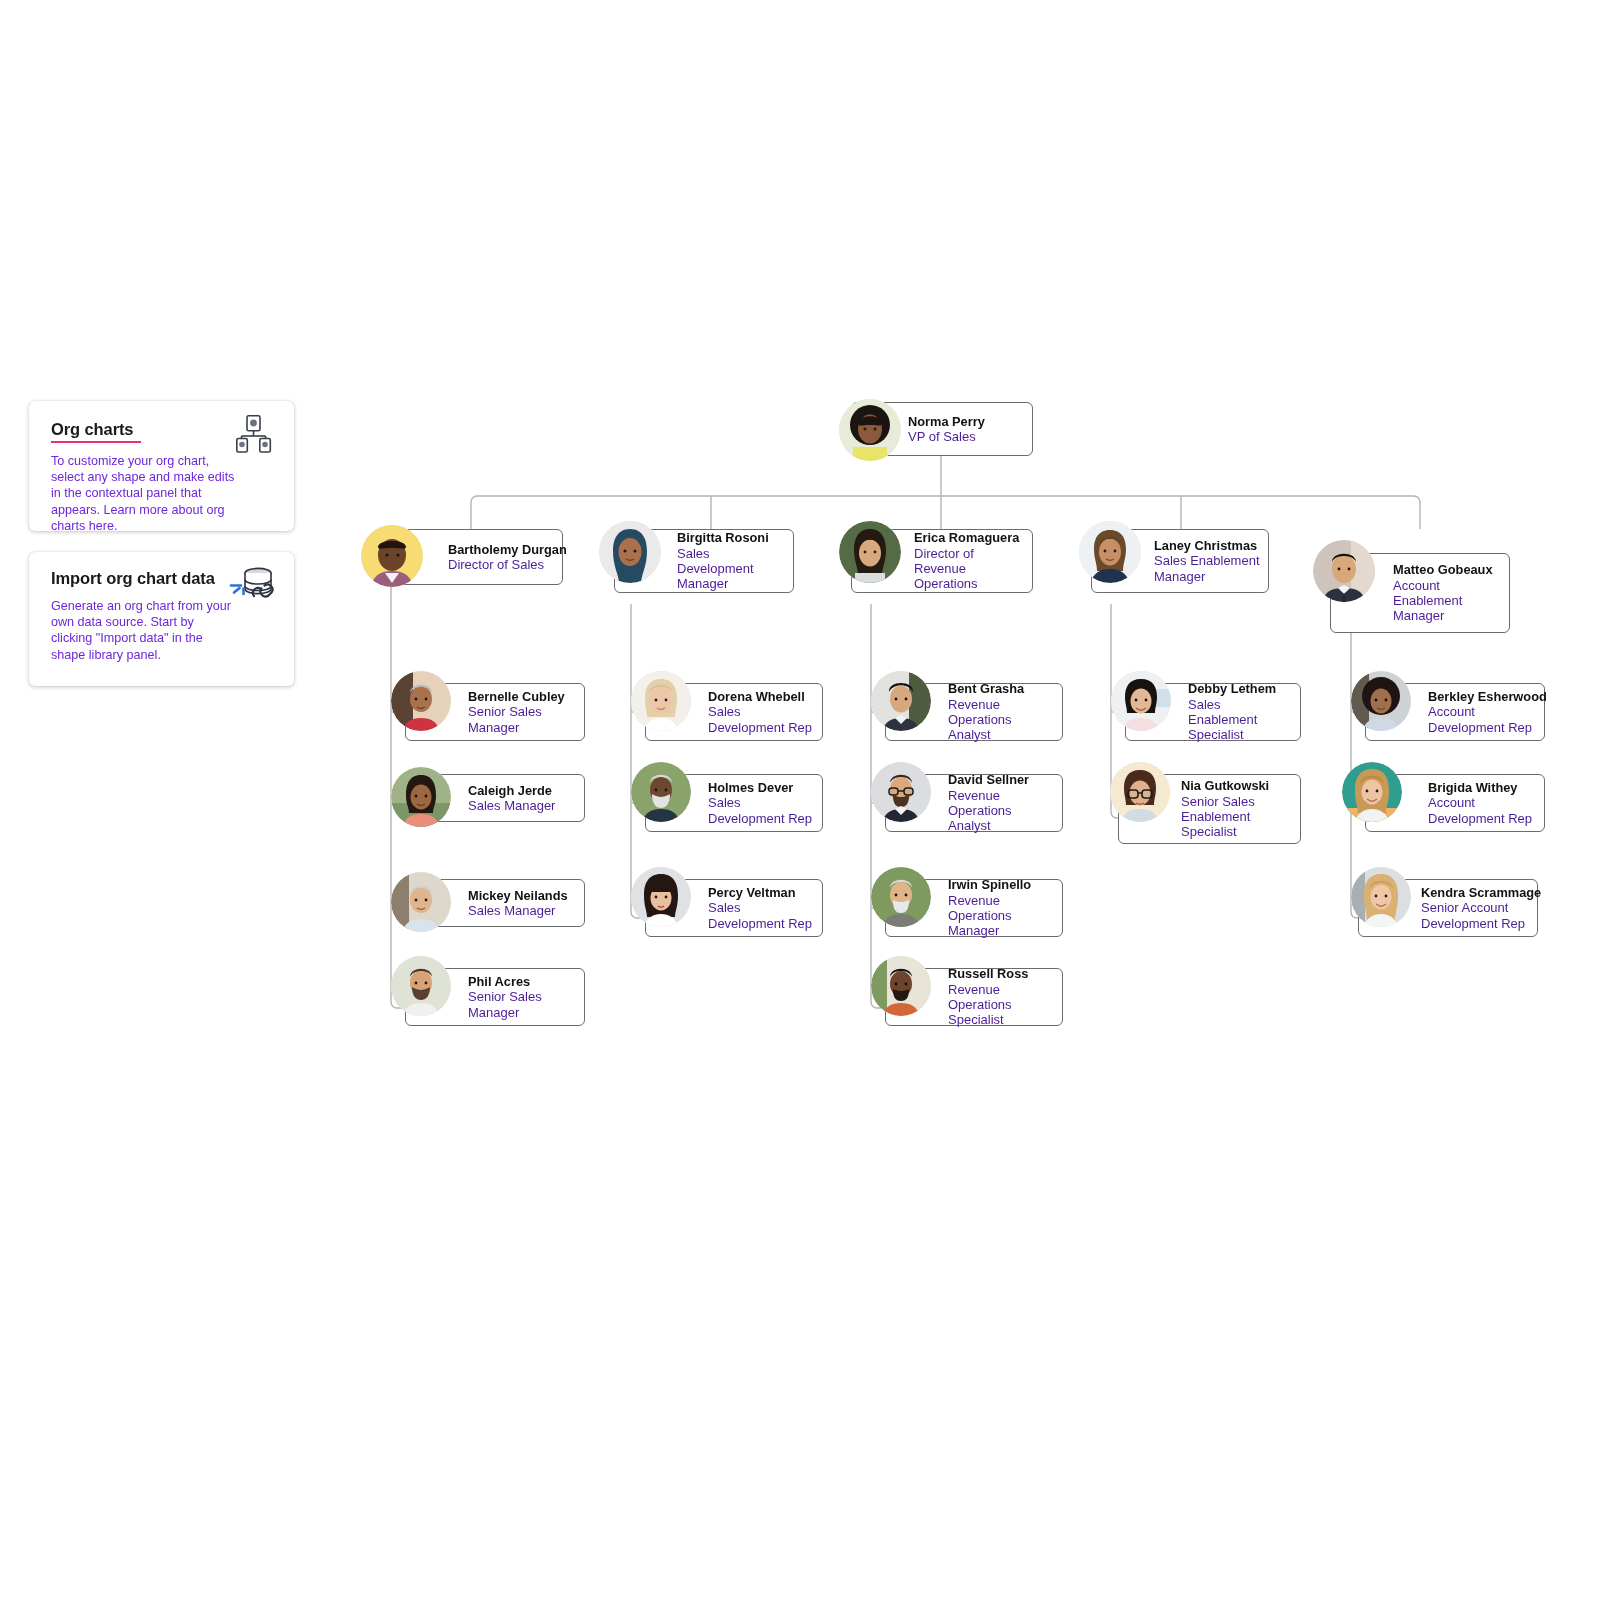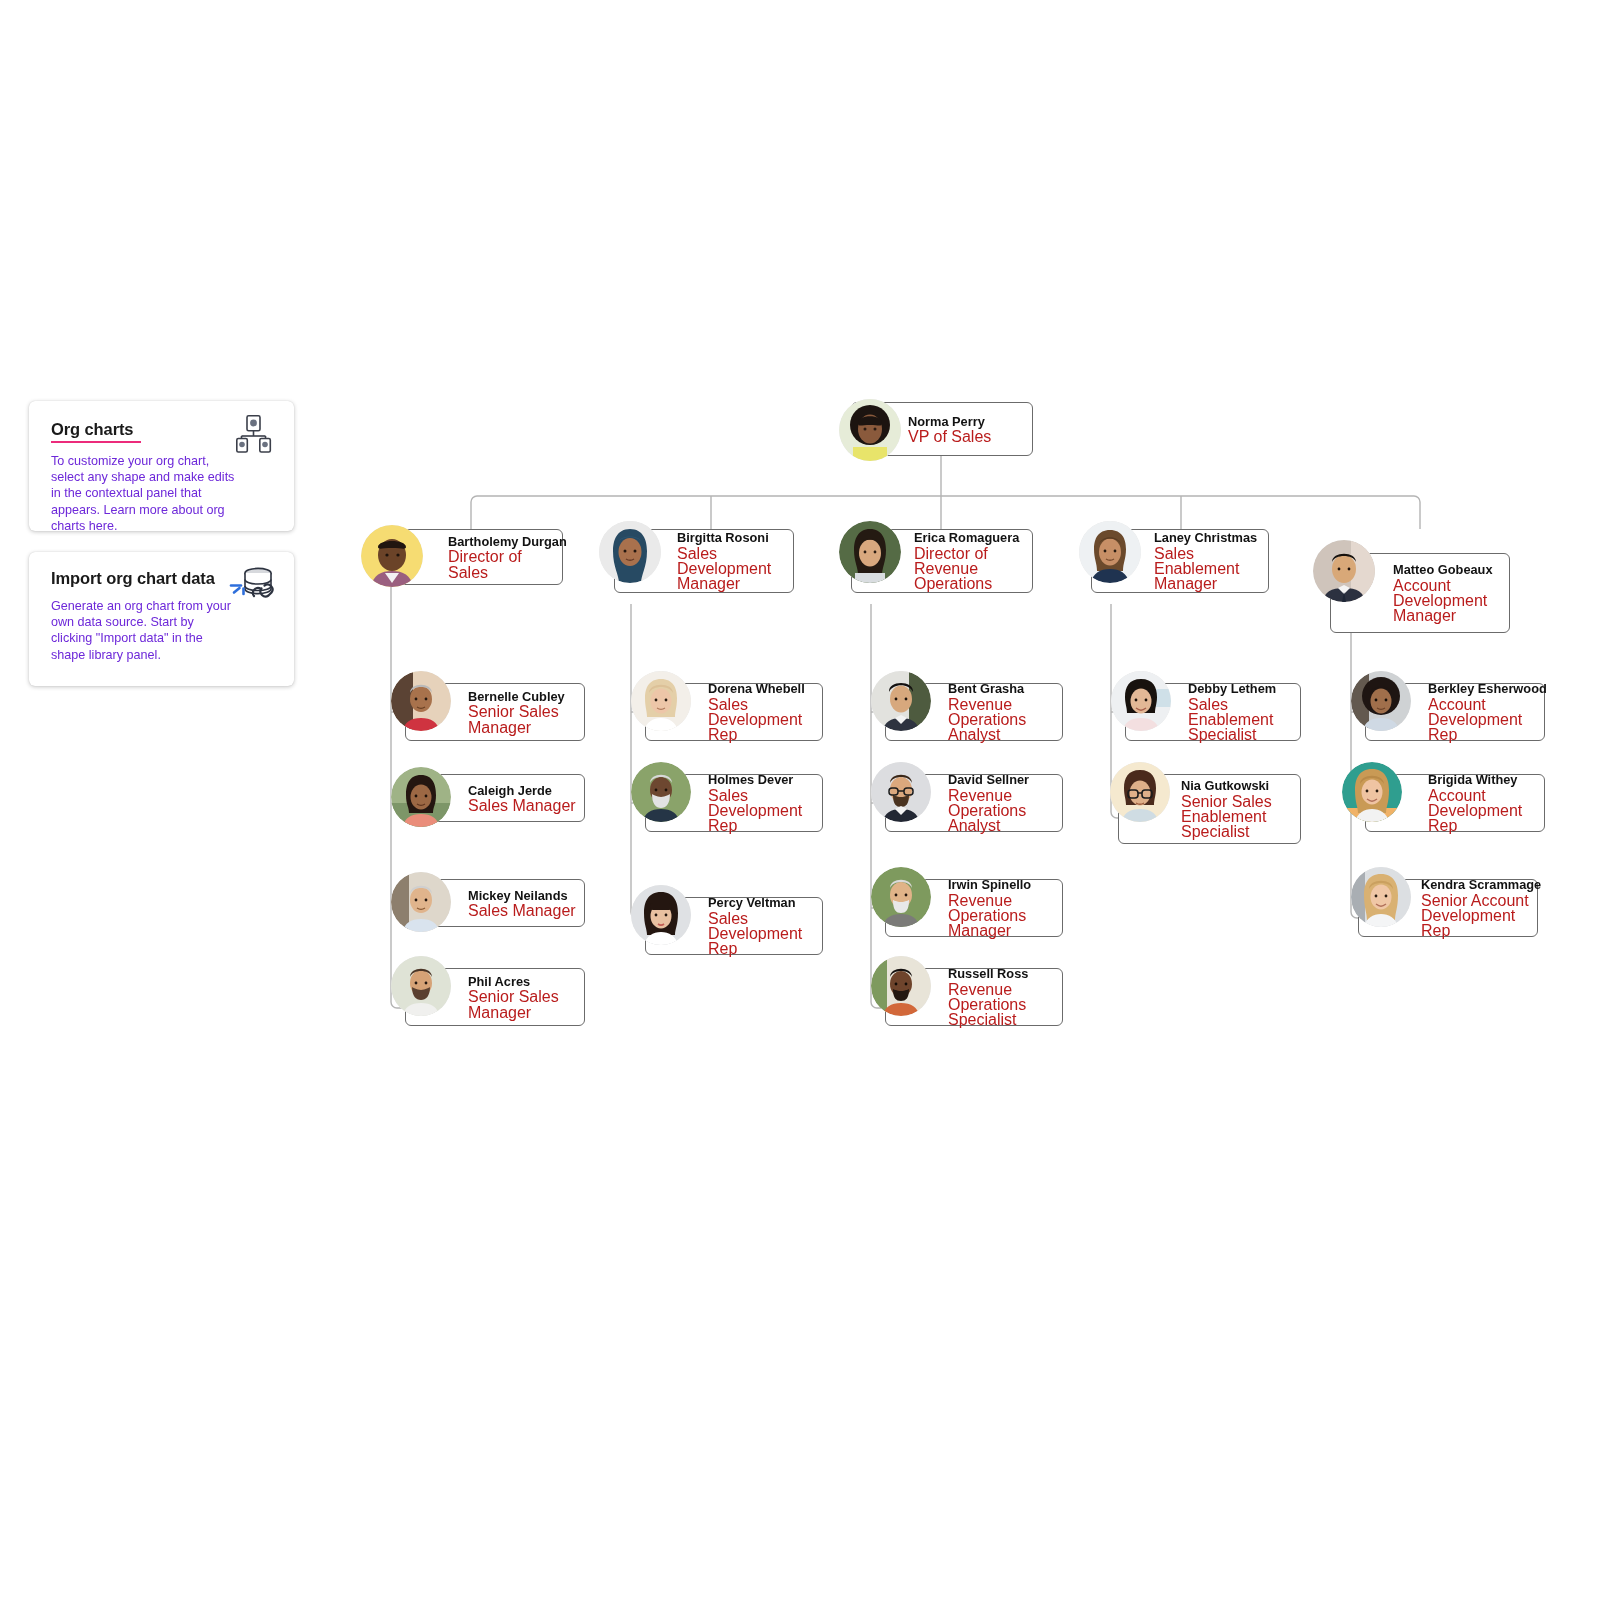--- a/index.html
+++ b/index.html
@@ -56,21 +56,21 @@
     padding-left:62px;
     padding-right:8px;
     box-sizing:border-box;
     width:100%;
   }
   .nm{
     font-size:12.8px;font-weight:bold;color:#121212;
     line-height:15.5px;white-space:nowrap;
   }
   .ttl{
-    font-size:16px;color:#b91c1c;line-height:15.3px;
+    font-size:13px;color:#4c1d95;line-height:15.3px;
   }
   .avatar{
     position:absolute;
     border-radius:50%;
     overflow:hidden;
     background:#e8e8e8;
     z-index:5;
   }
   .avatar svg{display:block;width:100%;height:100%;}
 
@@ -295,21 +295,21 @@
         <path d="M10 62c1-10 8-14 21-14s20 4 21 14z" fill="#2c3140"></path>
         <path d="M25 48l6 6 6-6-6-3z" fill="#f4f4f4"></path>
         <path d="M31 52l2 10h-4z" fill="#1e2636"></path>
         <circle cx="26" cy="29" r="1.4" fill="#1c120c"></circle>
             <circle cx="36" cy="29" r="1.4" fill="#1c120c"></circle>
       </g>
         </svg>
     </div>
     <div class="txt">
       <div class="nm">Matteo Gobeaux</div>
-      <div class="ttl">Account Development Manager</div>
+      <div class="ttl">Account Enablement Manager</div>
     </div>
   </div>
 
   <div class="node" style="left:405px;top:683px;width:180px;height:58px;">
     <div class="avatar" style="left:-15px;top:-13px;width:60px;height:60px;">
       <svg viewBox="0 0 60 60">
           <defs>
             <clipPath id="p1">
               <circle cx="30" cy="30" r="30"></circle>
             </clipPath>
@@ -453,21 +453,21 @@
             <circle cx="35" cy="28" r="1.4" fill="#1d1109"></circle>
       </g>
         </svg>
     </div>
     <div class="txt">
       <div class="nm">Holmes Dever</div>
       <div class="ttl">Sales Development Rep</div>
     </div>
   </div>
 
-  <div class="node" style="left:645px;top:879px;width:178px;height:58px;margin-top:18px;">
+  <div class="node" style="left:645px;top:879px;width:178px;height:58px;">
     <div class="avatar" style="left:-15px;top:-13px;width:60px;height:60px;">
       <svg viewBox="0 0 60 60">
           <defs>
             <clipPath id="q3">
               <circle cx="30" cy="30" r="30"></circle>
             </clipPath>
           </defs>
           <g clip-path="url(#q3)">
         <rect width="60" height="60" fill="#dfe1e4"></rect>
         <path d="M30 7c13 0 17 10 17 21 0 12-3 16-3 22H16c0-6-3-10-3-22C13 17 17 7 30 7z" fill="#241610"></path>

